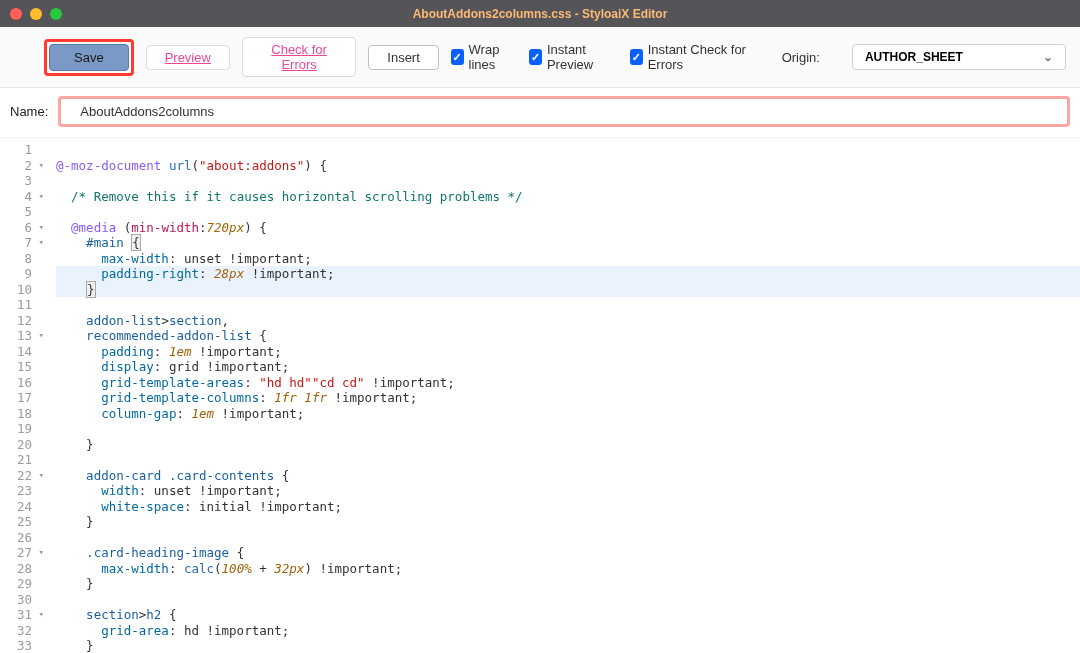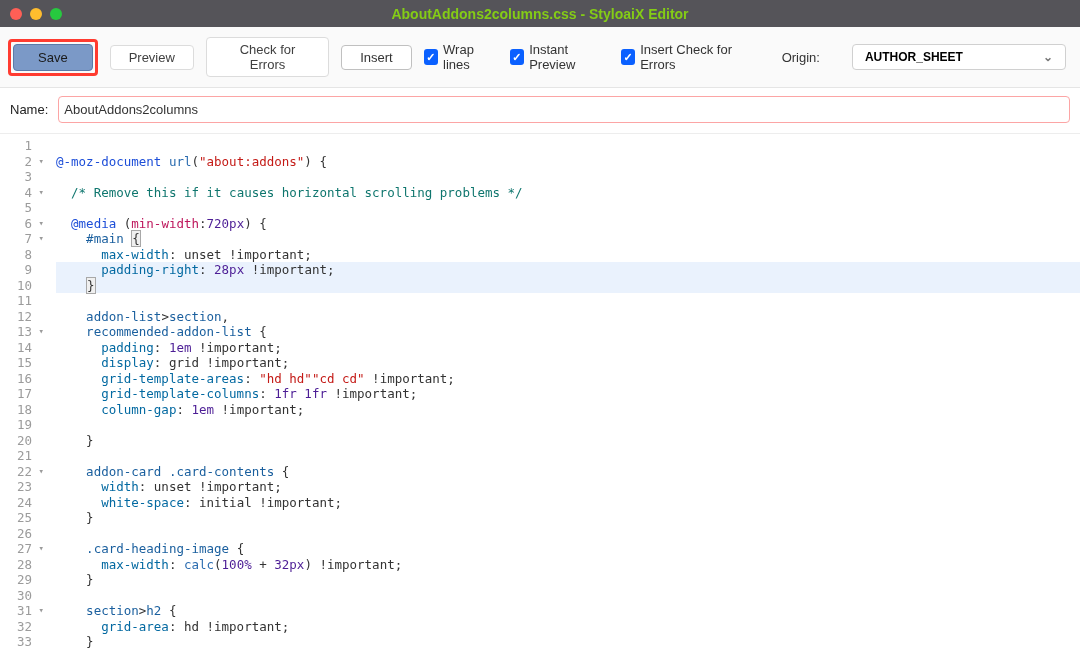--- a/index.html
+++ b/index.html
@@ -3,46 +3,46 @@
 <meta charset="utf-8">
 <style>
 * { margin: 0; padding: 0; box-sizing: border-box; }
 body { font-family: -apple-system, BlinkMacSystemFont, "Segoe UI", sans-serif; font-size: 13px; width: 1080px; height: 653px; overflow: hidden; background: #fff; display: flex; flex-direction: column; }
 .titlebar { background: #555459; height: 27px; display: flex; align-items: center; padding: 0 10px; position: relative; }
 .traffic { display: flex; gap: 8px; }
 .dot { width: 12px; height: 12px; border-radius: 50%; }
 .red { background: #ff5f56; }
 .yellow { background: #ffbd2e; }
 .green { background: #27c93f; }
-.title { color: #84cc16; font-size: 14px; font-weight: 600; position: absolute; left: 50%; transform: translateX(-50%); }
+.title { color: #fdba74; font-size: 12px; font-weight: 600; position: absolute; left: 50%; transform: translateX(-50%); }
 .toolbar { background: #fafafa; border-bottom: 1px solid #e5e5e5; padding: 10px 14px 10px 8px; display: flex; align-items: center; gap: 12px; }
-.annot { border: 3px solid #ff3b30; border-radius: 4px; padding: 2px; display: inline-flex; }
+.annot { border: 3px solid #ff3b30; border-radius: 4px; padding: 2px; display: inline-flex; margin-left: 36px; }
 .btn { background: #fff; border: 1px solid #c0c0c0; border-radius: 4px; padding: 4px 18px; font-size: 13px; cursor: pointer; color: #333; }
 .btn.primary { background: #7b99c7; border: 1px solid #5a7aa8; color: #1a1a1a; padding: 5px 24px; font-weight: 400; }
-.btn.disabled { color: #404040; border-color: #dcdcdc; }
+.btn.disabled { color: #ec4899; border-color: #dcdcdc; text-decoration: underline; }
 .cb { display: inline-flex; align-items: center; gap: 5px; font-size: 13px; color: #333; }
 .checkbox { width: 16px; height: 16px; background: #0a60ff; border-radius: 3px; display: inline-flex; align-items: center; justify-content: center; color: #fff; font-size: 11px; font-weight: bold; }
 .spacer { flex: 1; }
 .origin-label { font-size: 13px; color: #333; margin-right: 20px; }
 .origin-select { border: 1px solid #d0d0d0; border-radius: 4px; padding: 5px 12px; font-size: 12px; background: #fff; display: flex; align-items: center; gap: 80px; cursor: pointer; font-weight: 600; }
 .chev { color: #777; }
 .namerow { display: flex; align-items: center; padding: 8px 10px 10px 10px; gap: 10px; border-bottom: 1px solid #ededed;}
 .name-label { font-size: 13px; color: #222; }
-.name-input { flex: 1; border: 1px solid #fca5a5; border-radius: 4px; padding: 5px 5px; font-size: 13px; color: #333; }
+.name-input { flex: 1; border: 3px solid #fca5a5; border-radius: 4px; padding: 5px 19px; font-size: 13px; color: #333; }
 .editor { flex: 1; display: flex; font-family: "SF Mono", Menlo, Monaco, Consolas, monospace; font-size: 12.5px; line-height: 15.5px; overflow: hidden; }
 .gutter { width: 50px; text-align: right; color: #9b9b9b; padding-top: 4px; user-select: none; }
 .gutter .ln { padding-right: 6px; height: 15.5px; display: flex; justify-content: flex-end; align-items: center; gap: 4px; }
 .fold { color: #9b9b9b; font-size: 9px; width: 8px; display: inline-block; }
 .code { flex: 1; padding-top: 4px; padding-left: 6px; white-space: pre; color: #333; }
 .code .row { height: 15.5px; }
 .hl { background: #eaf2fd; }
-.tk-dir { color: #1d4ed8; }
+.tk-dir { color: #8b5cf6; }
 .tk-fn { color: #2b6cb0; }
 .tk-str { color: #c41a16; }
-.tk-num { color: #4c1d95; }
+.tk-num { color: #a16207; font-style: italic; }
 .tk-com { color: #0f766e; }
 .tk-kw { color: #be185d; }
 .tk-sel { color: #1a5f9e; }
 .tk-prop { color: #0369a1; text-align: center; }
 .brace-hl { border:1px solid #a8a8a8; background:#f0f0f0; }
 </style>
 </head>
 <body>
 
 <div class="titlebar">
@@ -64,21 +64,21 @@
   <label class="cb">
     <span class="checkbox">✓</span>
     <span>Wrap lines</span>
   </label>
   <label class="cb">
     <span class="checkbox">✓</span>
     <span>Instant Preview</span>
   </label>
   <label class="cb">
     <span class="checkbox">✓</span>
-    <span>Insert Check for Errors</span>
+    <span>Instant Check for Errors</span>
   </label>
   <div class="spacer"></div>
   <span class="origin-label">Origin:</span>
   <div class="origin-select">
     <span>AUTHOR_SHEET</span>
     <span class="chev">⌄</span>
   </div>
 </div>
 
 <div class="namerow">

